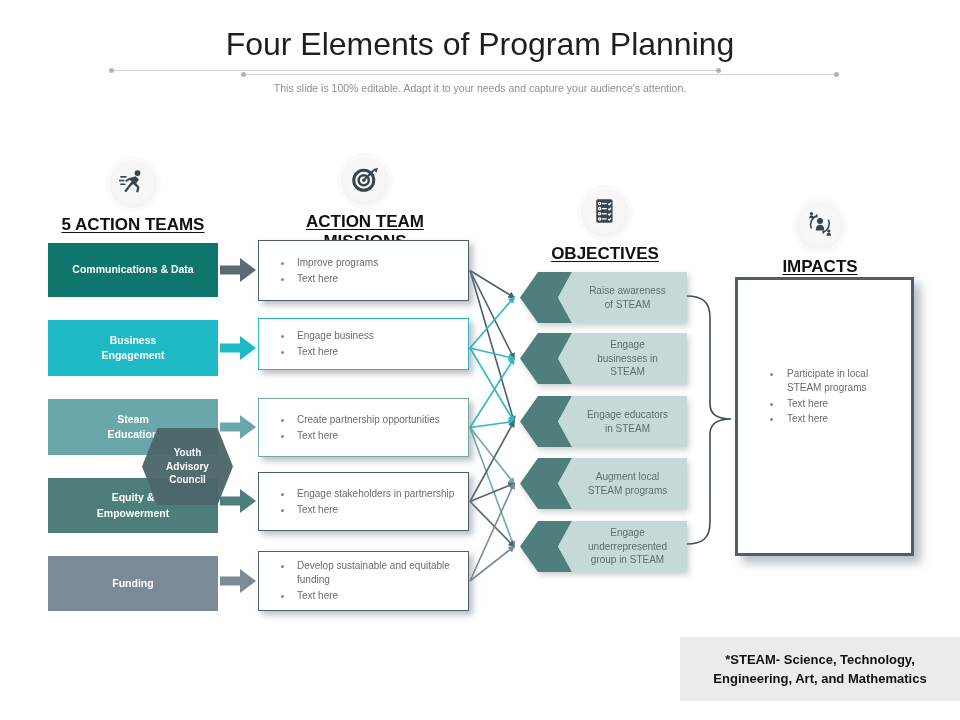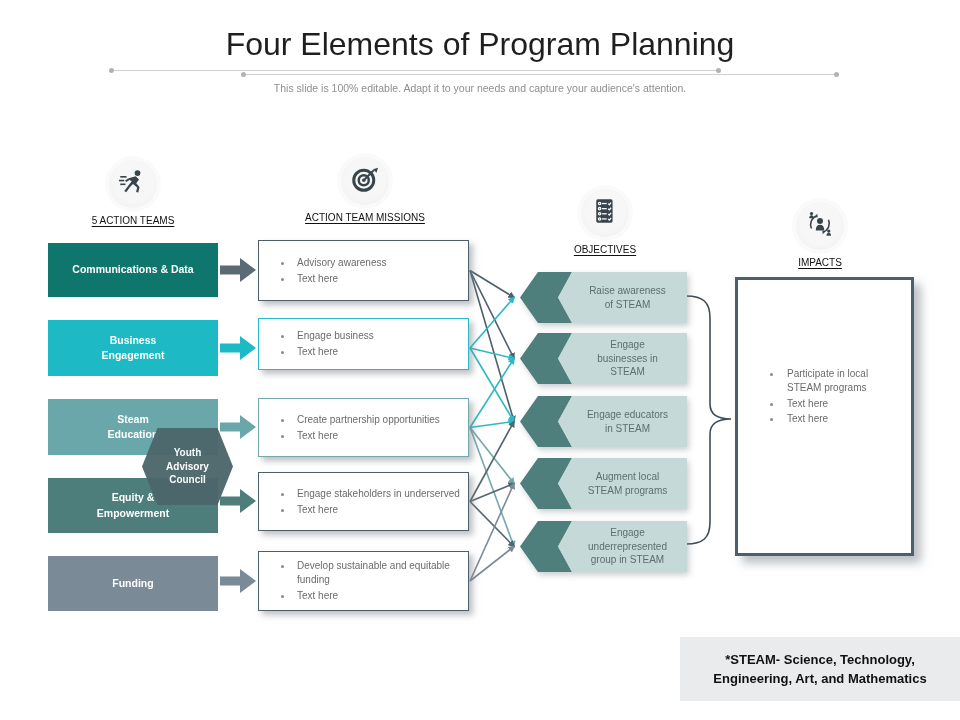--- a/index.html
+++ b/index.html
@@ -13,21 +13,21 @@
   .dot { position:absolute; width:5px; height:5px; border-radius:50%; background:#b3b3b3; }
   .subtitle { position:absolute; top:82px; left:0; width:100%; text-align:center;
               font-size:10.5px; color:#8f8f8f; }
 
   
   .col-header { position:absolute; width:180px; text-align:center; }
   .icon-circle { width:48px; height:48px; margin:0 auto; border-radius:50%;
                  background:radial-gradient(circle at 50% 45%, #f7f7f7 55%, #ededed 100%);
                  box-shadow:0 0 0 4px rgba(0,0,0,0.02);
                  display:flex; align-items:center; justify-content:center; }
-  .col-header .label { display:block; margin-top:7px; font-size:10px; font-weight:400;
+  .col-header .label { display:block; margin-top:7px; font-size:17px; font-weight:700;
                        color:#111; text-decoration:underline; text-underline-offset:2px; }
 
   
   .team-box { position:absolute; left:48px; width:170px; display:flex; align-items:center;
               justify-content:center; text-align:center; color:#ffffff; font-weight:700;
               font-size:10.5px; line-height:1.45; white-space:pre-line; }
   .hexagon { position:absolute; left:142px; top:428px; width:91px; height:77px;
              clip-path:polygon(0% 50%, 17% 0%, 83% 0%, 100% 50%, 83% 100%, 17% 100%);
              display:flex; align-items:center; justify-content:center; text-align:center;
              color:#fff; font-weight:700; font-size:10px; line-height:1.35;
@@ -193,39 +193,39 @@
     </svg>
   <svg class="block-arrow" style="top:488px;">
       <polygon points="0,8.5 20,8.5 20,1 36,13 20,25 20,17.5 0,17.5" style="fill: rgb(78, 126, 124);"></polygon>
     </svg>
   <svg class="block-arrow" style="top:568px;">
       <polygon points="0,8.5 20,8.5 20,1 36,13 20,25 20,17.5 0,17.5" style="fill: rgb(123, 138, 151);"></polygon>
     </svg>
 
   <div class="mission-card" style="top: 240px; height: 61px; border-color: rgb(77, 95, 109);">
     <ul>
-      <li>Advisory awareness</li>
+      <li>Improve programs</li>
       <li>Text here</li>
     </ul>
   </div>
   <div class="mission-card" style="top: 318px; height: 52px; border-color: rgb(42, 185, 197);">
     <ul>
       <li>Engage business</li>
       <li>Text here</li>
     </ul>
   </div>
   <div class="mission-card" style="top: 398px; height: 59px; border-color: rgb(116, 169, 172);">
     <ul>
       <li>Create partnership opportunities</li>
       <li>Text here</li>
     </ul>
   </div>
   <div class="mission-card" style="top: 472px; height: 59px; border-color: rgb(77, 95, 109);">
     <ul>
-      <li>Engage stakeholders in underserved</li>
+      <li>Engage stakeholders in partnership</li>
       <li>Text here</li>
     </ul>
   </div>
   <div class="mission-card" style="top: 551px; height: 60px; border-color: rgb(77, 95, 109);">
     <ul>
       <li>Develop sustainable and equitable funding</li>
       <li>Text here</li>
     </ul>
   </div>
 

